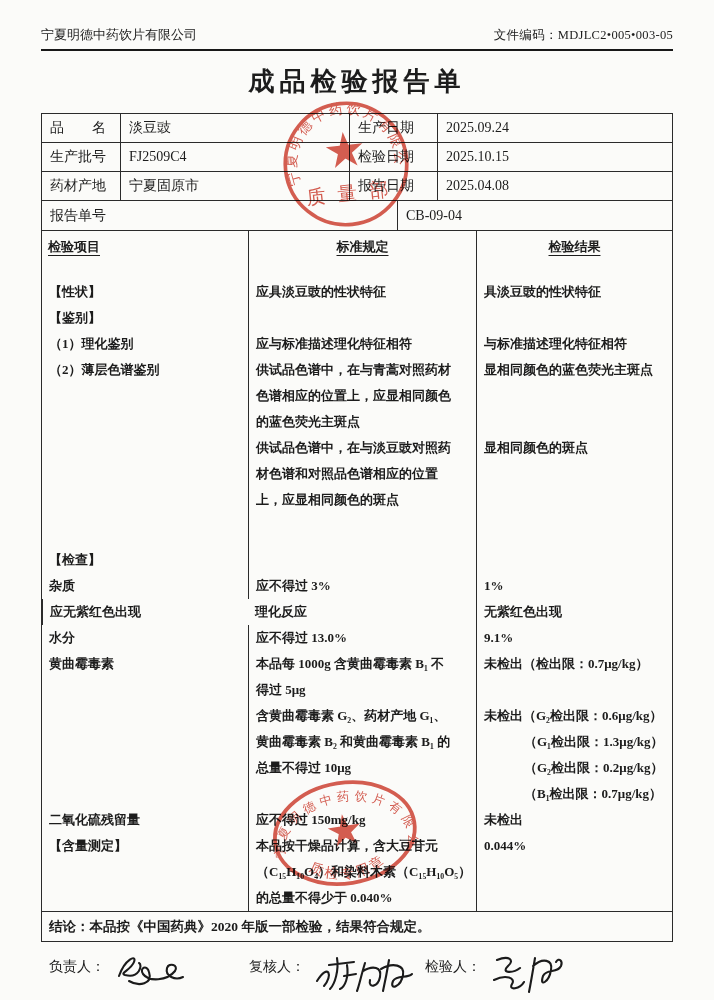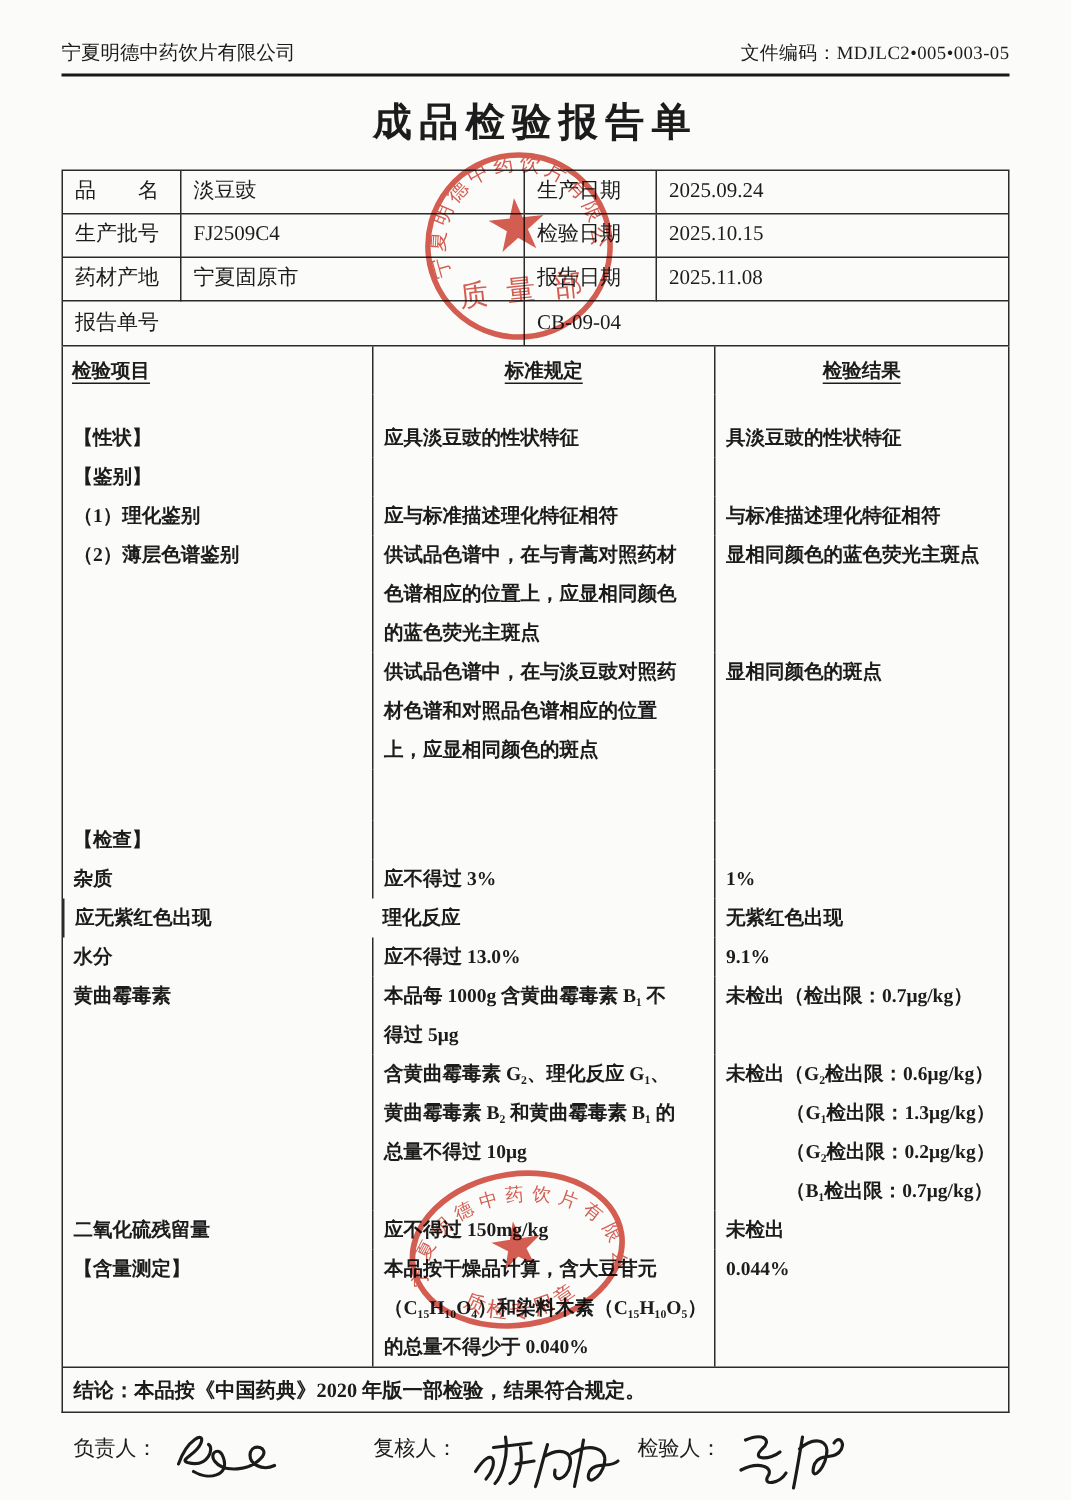--- a/index.html
+++ b/index.html
@@ -30,21 +30,21 @@
     margin:13px 0 14px 0;
   }
 
   
   .info-table{
     width:630px;margin:0 41px;
     border:1px solid #2b2b2b;
     font-size:14px;
   }
   .info-row{display:grid;grid-template-columns:78px 229px 88px 235px;}
-  .info-row.last{grid-template-columns:307px 323px;}
+  .info-row.last{grid-template-columns:307px 323px;gap:48px;}
   .info-cell{
     height:28px;line-height:28px;
     padding-left:8px;
     border-bottom:1px solid #2b2b2b;
     border-left:1px solid #2b2b2b;
     white-space:nowrap;overflow:hidden;
   }
   .info-cell.first{border-left:none;}
   .info-row.last .info-cell{border-bottom:none;height:29px;line-height:29px;}
 
@@ -113,21 +113,21 @@
         <div class="info-row">
           <div class="info-cell first">生产批号</div>
           <div class="info-cell">FJ2509C4</div>
           <div class="info-cell">检验日期</div>
           <div class="info-cell">2025.10.15</div>
         </div>
         <div class="info-row">
           <div class="info-cell first">药材产地</div>
           <div class="info-cell">宁夏固原市</div>
           <div class="info-cell">报告日期</div>
-          <div class="info-cell">2025.11.08</div>
+          <div class="info-cell">2025.04.08</div>
         </div>
       </div>
     <div class="info-row last">
       <div class="info-cell first">报告单号</div>
       <div class="info-cell">CB-09-04</div>
     </div>
   </div>
 
   <div class="insp-table">
     <div class="insp-head">
@@ -242,21 +242,21 @@
             <div class="tline">本品每 1000g 含黄曲霉毒素 B₁ 不</div>
             <div class="tline">得过 5μg</div>
           </div>
           <div class="cellcol col3">
             <div class="tline">未检出（检出限：0.7μg/kg）</div>
           </div>
         </div>
         <div class="insp-row">
           <div class="cellcol col1"></div>
           <div class="cellcol col2">
-            <div class="tline">含黄曲霉毒素 G₂、理化反应 G₁、</div>
+            <div class="tline">含黄曲霉毒素 G₂、药材产地 G₁、</div>
             <div class="tline">黄曲霉毒素 B₂ 和黄曲霉毒素 B₁ 的</div>
             <div class="tline">总量不得过 10μg</div>
           </div>
           <div class="cellcol col3">
             <div class="tline">未检出（G₂检出限：0.6μg/kg）</div>
             <div class="tline indent">（G₁检出限：1.3μg/kg）</div>
             <div class="tline indent">（G₂检出限：0.2μg/kg）</div>
             <div class="tline indent">（B₁检出限：0.7μg/kg）</div>
           </div>
         </div>

